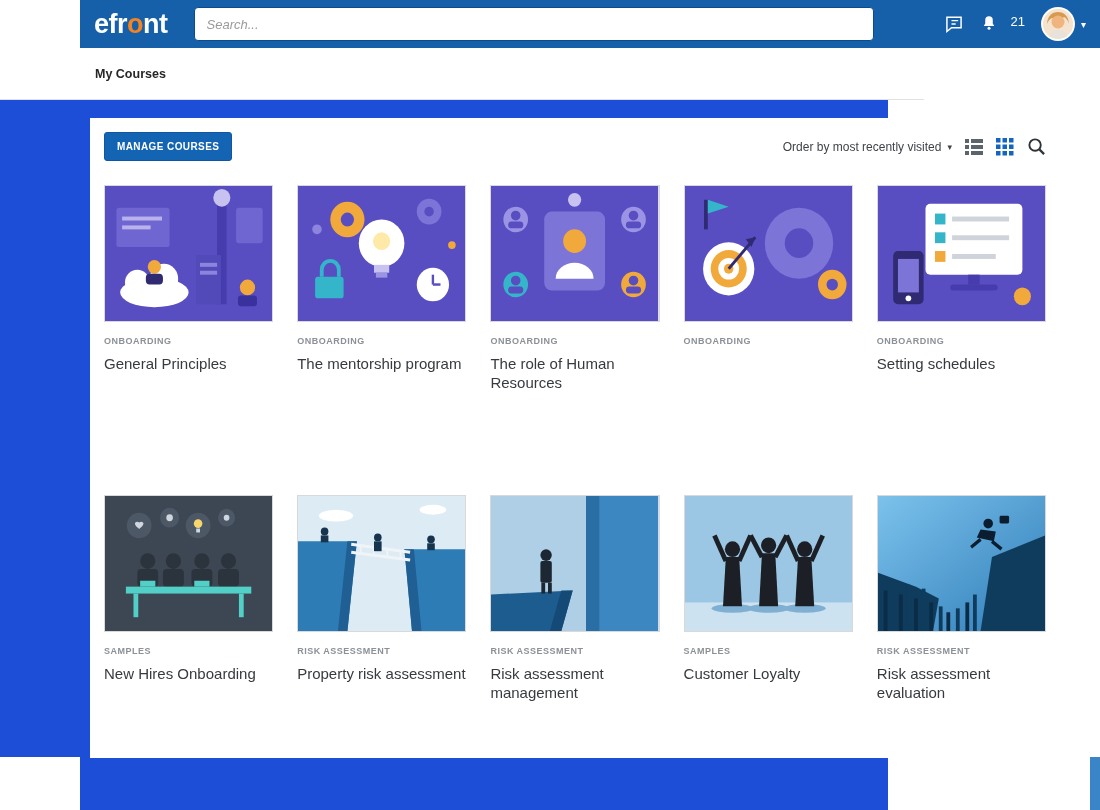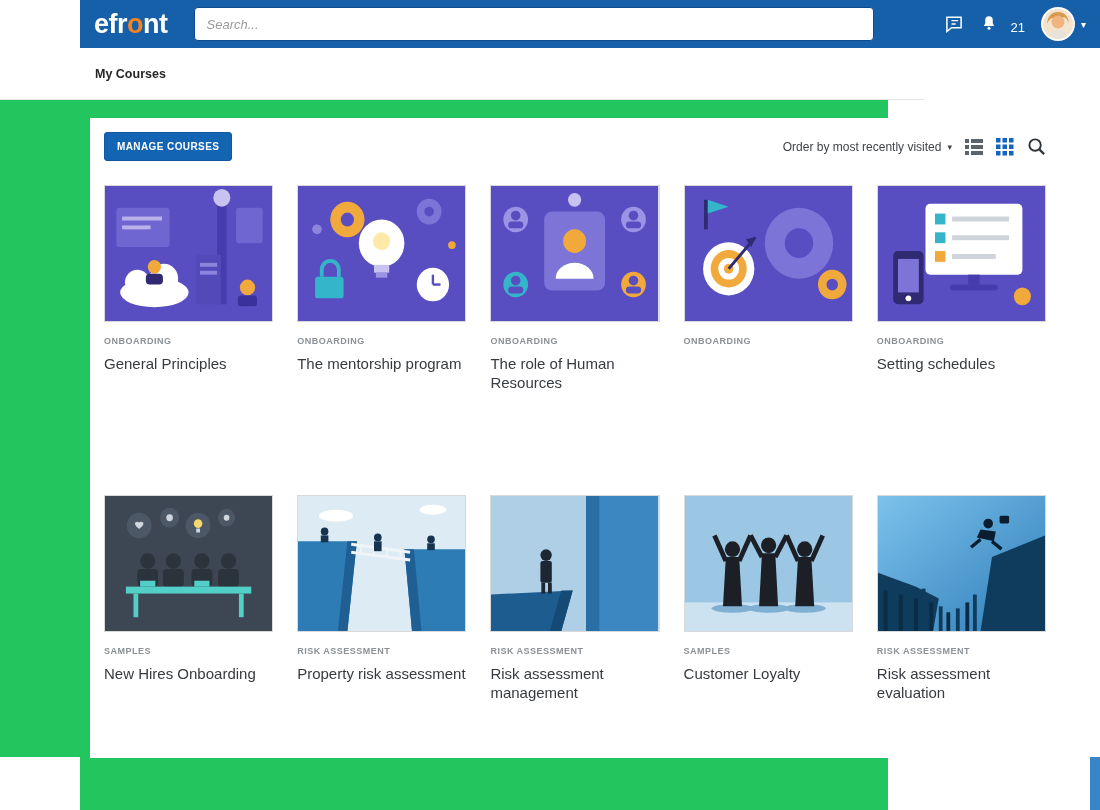--- a/index.html
+++ b/index.html
@@ -13,34 +13,34 @@
   .logo { margin-left:14px; font-size:27px; font-weight:bold; color:#ffffff;
           letter-spacing:-0.5px; white-space:nowrap; }
   .logo .logo-o { color:#f5831f; }
   .search-input { margin-left:26px; width:680px; height:34px; background:#fff;
                   border:1px solid #0d4c8c; border-radius:4px; padding:0 12px;
                   font-size:13px; color:#555; outline:none;
                   font-family:"Liberation Sans", sans-serif; }
   .search-input::placeholder { color:#9a9a9a; font-style:italic; }
   .topbar-right { margin-left:auto; margin-right:14px; display:flex; align-items:center; gap:16px; }
   .tb-icon { display:flex; align-items:center; cursor:pointer; }
-  .notif { display:flex; align-items:flex-end; gap:13px; color:#fff; font-size:13px; }
+  .notif { display:flex; align-items:flex-start; gap:13px; color:#fff; font-size:13px; }
   .avatar-wrap { display:flex; align-items:center; gap:6px; cursor:pointer; }
   .avatar { width:34px; height:34px; border-radius:50%; background:#f6e7d4;
             border:2px solid rgba(255,255,255,0.85); overflow:hidden; }
   .caret { color:#ffffff; font-size:10px; }
 
   
   .crumbbar { position:absolute; left:0; top:48px; width:924px; height:52px;
               background:#ffffff; border-bottom:1px solid #e2e2e2;
               display:flex; align-items:center; }
   .crumb { margin-left:95px; font-size:12.5px; font-weight:bold; color:#262626; }
 
   
-  .main-bg { position:absolute; left:0; top:100px; width:888px; height:710px; background:#22c55e; }
+  .main-bg { position:absolute; left:0; top:100px; width:888px; height:710px; background:#1d4ed8; }
   .panel { position:absolute; left:90px; top:18px; width:970px; height:640px;
            background:#ffffff; overflow:hidden; }
 
   .toolbar { display:flex; align-items:center; padding:14px 14px 0 14px; }
   .manage-btn { background:#1464b4; color:#fff; font-size:10px; font-weight:bold;
                 letter-spacing:0.4px; padding:8px 12px; border:1px solid #0f579f;
                 border-radius:3px; cursor:pointer; font-family:"Liberation Sans", sans-serif; }
   .toolbar-right { margin-left:auto; display:flex; align-items:center; gap:13px; }
   .order-by { display:flex; align-items:center; gap:6px; font-size:12px; color:#3f4449; cursor:pointer; }
   .order-by .caret2 { font-size:9px; color:#3f4449; }

